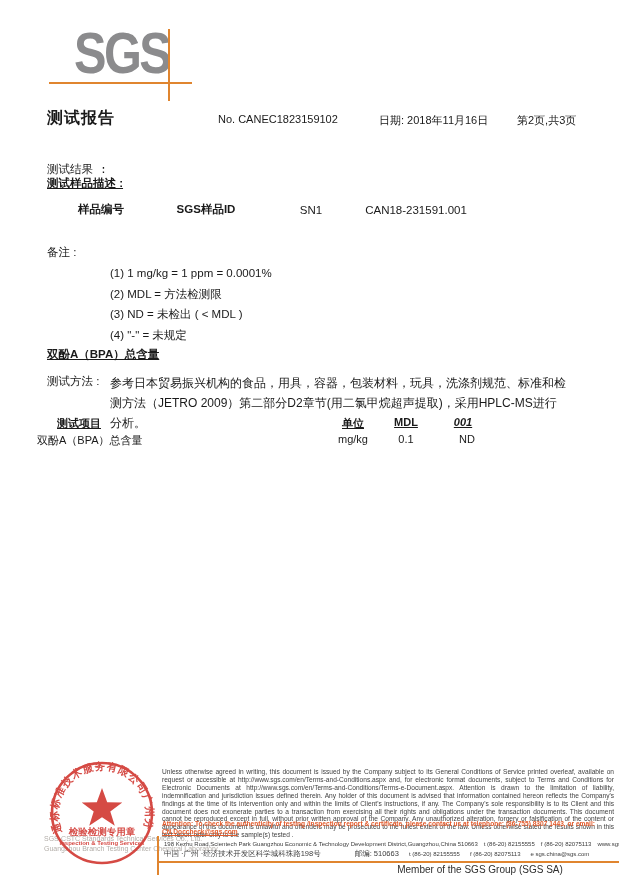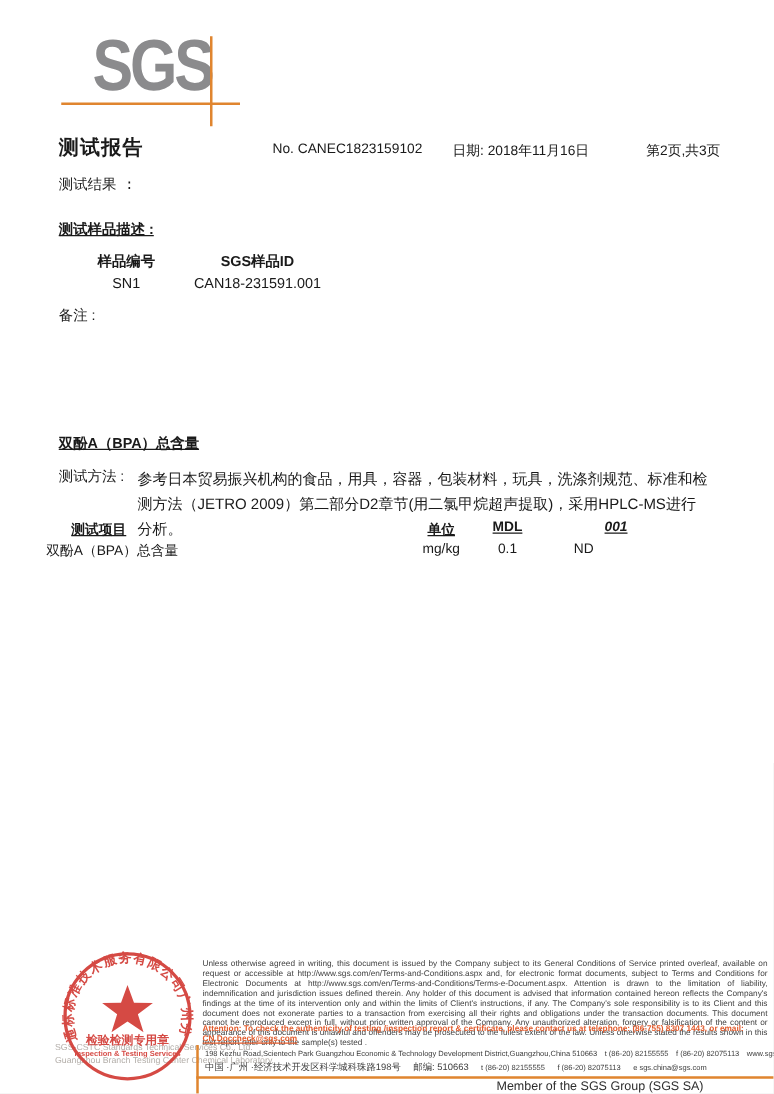--- a/index.html
+++ b/index.html
@@ -18,21 +18,21 @@
 
   
   .report-title { font-size:16px; font-weight:bold; letter-spacing:1px; }
   .hmeta { font-size:11px; }
 
   
   .b { font-size:11.5px; }
   .bold { font-weight:bold; }
   .ul { text-decoration:underline; }
 
-  .sample-table { display:flex; flex-direction:column; font-size:11.5px; }
+  .sample-table { display:flex; flex-direction:row; font-size:11.5px; }
   .sample-table .tr { display:flex; height:17px; align-items:center; }
   .sample-table .c1 { width:92px; text-align:center; }
   .sample-table .c2 { width:118px; text-align:center; }
   .sample-table .c3 { width:150px; text-align:left; padding-left:8px; }
 
   .notes-list div { line-height:20.5px; font-size:11.5px; }
 
   .method-text { width:456px; line-height:20px; font-size:12px; }
 
   .rt-cell { font-size:11px; }
@@ -54,49 +54,55 @@
 <body>
 
 <div class="page">
 
   <div class="abs logo-text" style="left:74px; top:24px;">SGS</div>
   <div class="abs brand-line" style="left:49px; top:82px; width:143px; height:2px;"></div>
   <div class="abs brand-line" style="left:168px; top:29px; width:2px; height:72px;"></div>
 
   <div class="abs report-title" style="left:47px; top:108px;">测试报告</div>
   <div class="abs hmeta" style="left:218px; top:113px;">No. CANEC1823159102</div>
-  <div class="abs hmeta" style="left:362px; top:113px;">日期: 2018年11月16日</div>
+  <div class="abs hmeta" style="left:379px; top:113px;">日期: 2018年11月16日</div>
   <div class="abs hmeta" style="left:517px; top:113px;">第2页,共3页</div>
 
-  <div class="abs b" style="left:47px; top:140px;font-family:Liberation Mono, monospace;">测试结果 :</div>
+  <div class="abs b" style="left:47px; top:162px;font-family:Liberation Mono, monospace;">测试结果 :</div>
 
   <div class="abs b bold ul" style="left:47px; top:176px;">测试样品描述 :</div>
 
   <div class="abs sample-table" style="left:55px; top:201px;">
     <div class="tr bold">
       <div class="c1">样品编号</div>
       <div class="c2">SGS样品ID</div>
     </div>
     <div class="tr">
       <div class="c1">SN1</div>
       <div class="c2">CAN18-231591.001</div>
     </div>
   </div>
 
   <div class="abs b" style="left:47px; top:245px;">备注 :</div>
+  <div class="abs notes-list" style="left:110px; top:263px;">
+    <div>(1) 1 mg/kg = 1 ppm = 0.0001%</div>
+    <div>(2) MDL = 方法检测限</div>
+    <div>(3) ND = 未检出 ( &lt; MDL )</div>
+    <div>(4) "-" = 未规定</div>
+  </div>
 
   <div class="abs b bold ul" style="left:47px; top:347px;">双酚A（BPA）总含量</div>
 
   <div class="abs b" style="left:47px; top:374px;">测试方法 :</div>
   <div class="abs method-text" style="left:110px; top:373px;">参考日本贸易振兴机构的食品，用具，容器，包装材料，玩具，洗涤剂规范、标准和检测方法（JETRO 2009）第二部分D2章节(用二氯甲烷超声提取)，采用HPLC-MS进行分析。</div>
 
   <div class="abs rt-cell bold ul" style="left:57px; top:416px;">测试项目</div>
   <div class="abs rt-cell bold ul rt-center" style="left:332px; top:416px; width:42px;text-align:center;">单位</div>
   <div class="abs rt-cell bold ul rt-center" style="left:387px; top:416px; width:38px;">MDL</div>
-  <div class="abs rt-cell bold ul ital rt-center" style="left:466px; top:416px; width:36px;text-align:right;">001</div>
+  <div class="abs rt-cell bold ul ital rt-center" style="left:445px; top:416px; width:36px;">001</div>
 
   <div class="abs rt-cell" style="left:37px; top:433px;">双酚A（BPA）总含量</div>
   <div class="abs rt-cell rt-center" style="left:332px; top:433px; width:42px;">mg/kg</div>
   <div class="abs rt-cell rt-center" style="left:387px; top:433px; width:38px;">0.1</div>
   <div class="abs rt-cell rt-center" style="left:449px; top:433px; width:36px;">ND</div>
 
   <div class="abs company-lines" style="left:44px; top:834px;">
     <div>SGS-CSTC Standards Technical Services Co., Ltd.</div>
     <div>Guangzhou Branch Testing Center Chemical Laboratory.</div>
   </div>
@@ -124,21 +130,21 @@
 
   <div class="abs addr-row addr-en" style="left:164px; top:841px; width:452px;">
     <span>198 Kezhu Road,Scientech Park Guangzhou Economic &amp; Technology Development District,Guangzhou,China 510663</span>
     <span>t (86-20) 82155555</span>
     <span>f (86-20) 82075113</span>
     <span>www.sgsgroup.com.cn</span>
   </div>
 
   <div class="abs addr-row addr-cn" style="left:164px; top:849px; width:452px;">
     <span>中国 ·广州 ·经济技术开发区科学城科珠路198号</span>
-    <span style="">邮编: 510663</span>
+    <span style="margin-left:24px;">邮编: 510663</span>
     <span style="font-size:6px;">t (86-20) 82155555</span>
     <span style="font-size:6px;">f (86-20) 82075113</span>
     <span style="font-size:6px;">e  sgs.china@sgs.com</span>
   </div>
 
   <div class="abs brand-line" style="left:157px; top:861px; width:462px; height:2px;"></div>
 
   <div class="abs member" style="left:380px; top:864px; width:200px; text-align:center;">Member of the SGS Group (SGS SA)</div>
 
 </div>

